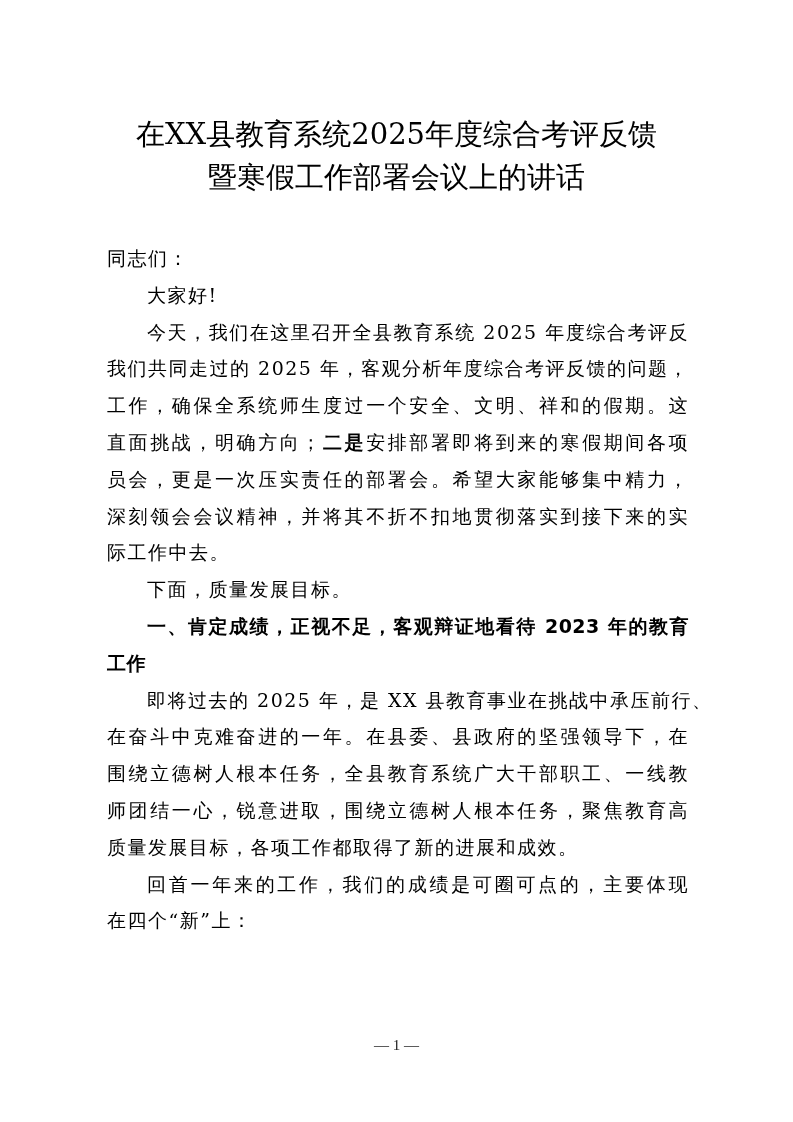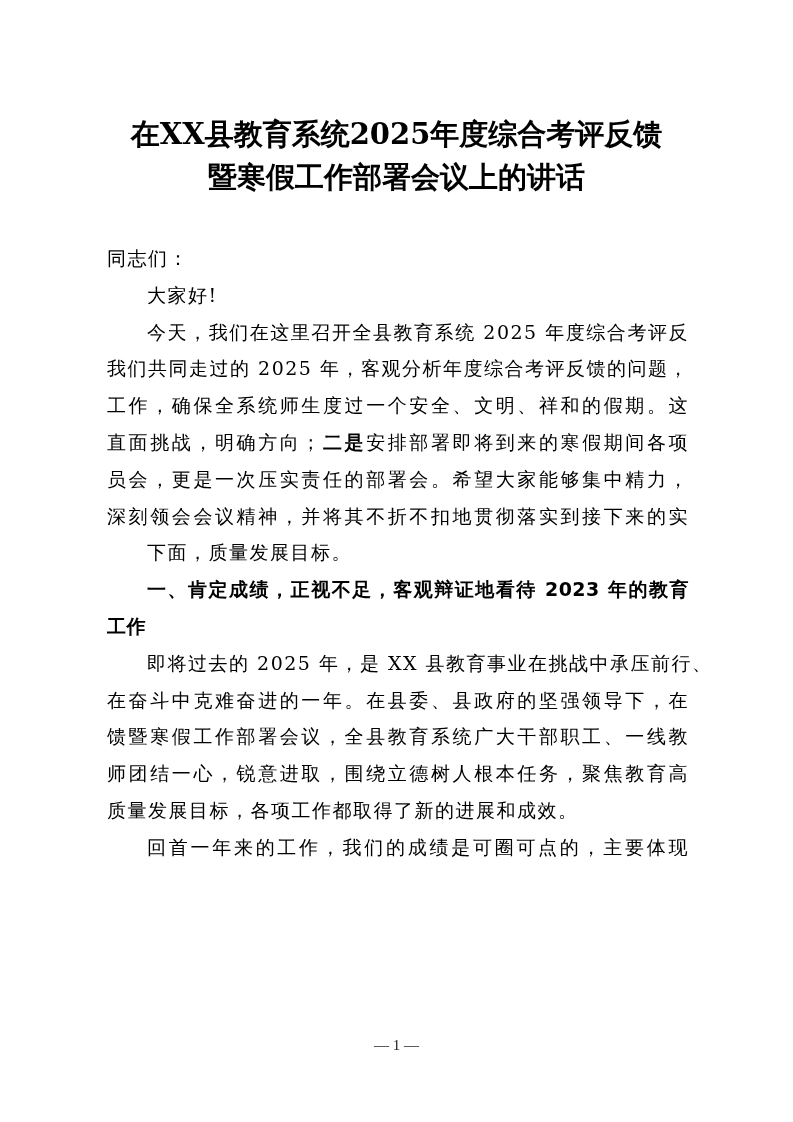--- a/index.html
+++ b/index.html
@@ -22,21 +22,21 @@
       height: 1122px;
       background: #ffffff;
     }
     .title {
       position: absolute;
       left: 100px;
       top: 113px;
       width: 593px;
       text-align: center;
       font-family: "DejaVu Serif", "Liberation Serif", serif;
-      font-weight: bold;
+      font-weight: normal;
       font-size: 29px;
       line-height: 43px;
       letter-spacing: 0px;
     }
     .title .line { display: block; white-space: nowrap; }
     .body {
       position: absolute;
       left: 107px;
       top: 240px;
       width: 582px;
@@ -80,29 +80,31 @@
   <div class="body">
     <span class="ln last">同志们：</span>
     <span class="ln last indent">大家好!</span>
 
     <span class="ln indent">今天，我们在这里召开全县教育系统 2025 年度综合考评反</span>
     <span class="ln">我们共同走过的 2025 年，客观分析年度综合考评反馈的问题，</span>
     <span class="ln">工作，确保全系统师生度过一个安全、文明、祥和的假期。这</span>
     <span class="ln"><span>直面挑战，明确方向；</span><span class="b">二是</span><span>安排部署即将到来的寒假期间各项</span></span>
     <span class="ln">员会，更是一次压实责任的部署会。希望大家能够集中精力，</span>
     <span class="ln">深刻领会会议精神，并将其不折不扣地贯彻落实到接下来的实</span>
+    <span class="ln last">际工作中去。</span>
 
     <span class="ln last indent">下面，质量发展目标。</span>
 
     <span class="ln heading indent">一、肯定成绩，正视不足，客观辩证地看待 2023 年的教育</span>
     <span class="ln heading last">工作</span>
 
     <span class="ln indent">即将过去的 2025 年，是 XX 县教育事业在挑战中承压前行、</span>
     <span class="ln">在奋斗中克难奋进的一年。在县委、县政府的坚强领导下，在</span>
-    <span class="ln">馈暨寒假工作部署会议，全县教育系统广大干部职工、一线教</span>
+    <span class="ln">围绕立德树人根本任务，全县教育系统广大干部职工、一线教</span>
     <span class="ln">师团结一心，锐意进取，围绕立德树人根本任务，聚焦教育高</span>
     <span class="ln last">质量发展目标，各项工作都取得了新的进展和成效。</span>
 
     <span class="ln indent">回首一年来的工作，我们的成绩是可圈可点的，主要体现</span>
+    <span class="ln last">在四个“新”上：</span>
   </div>
 
   <div class="pagenum">— 1 —</div>
 </div>
 
 </body></html>

